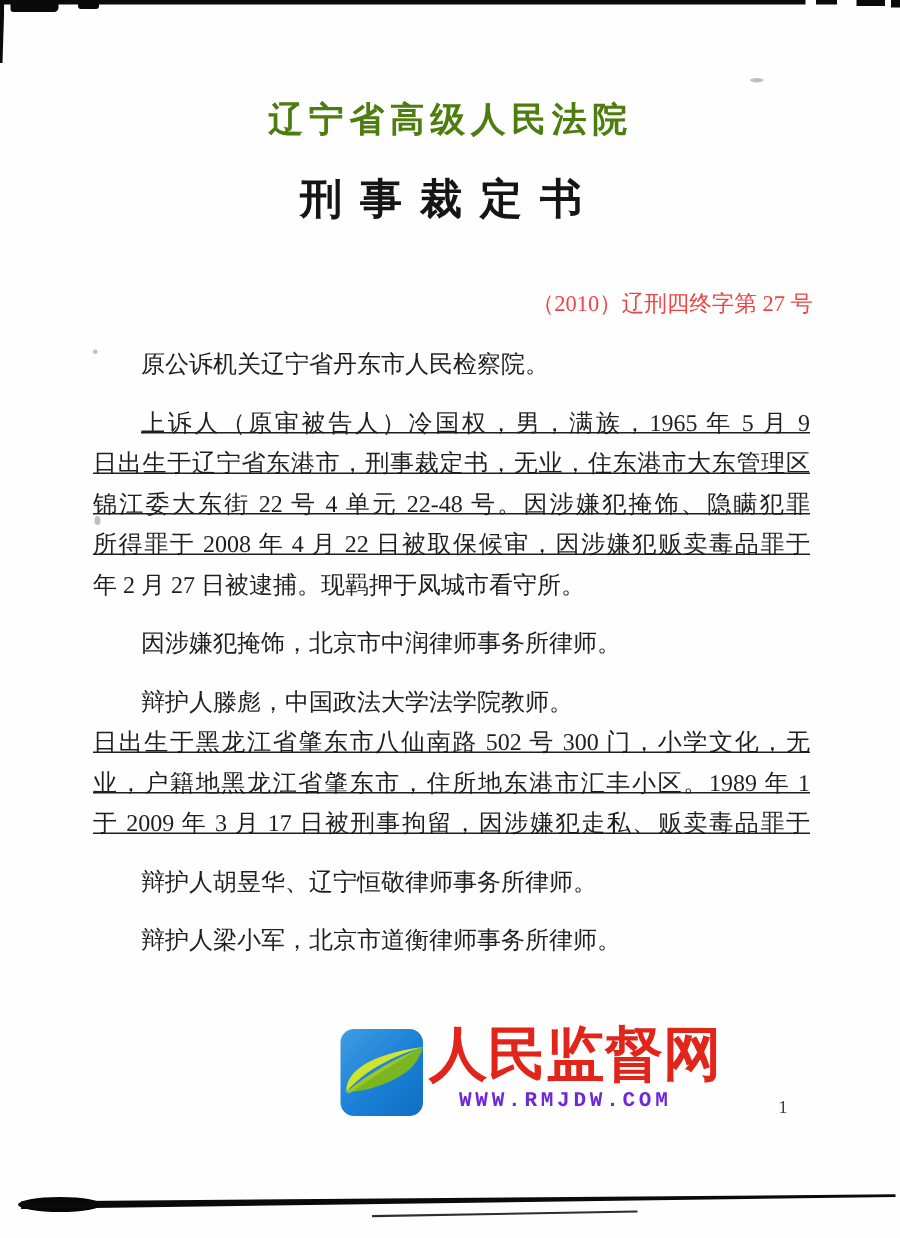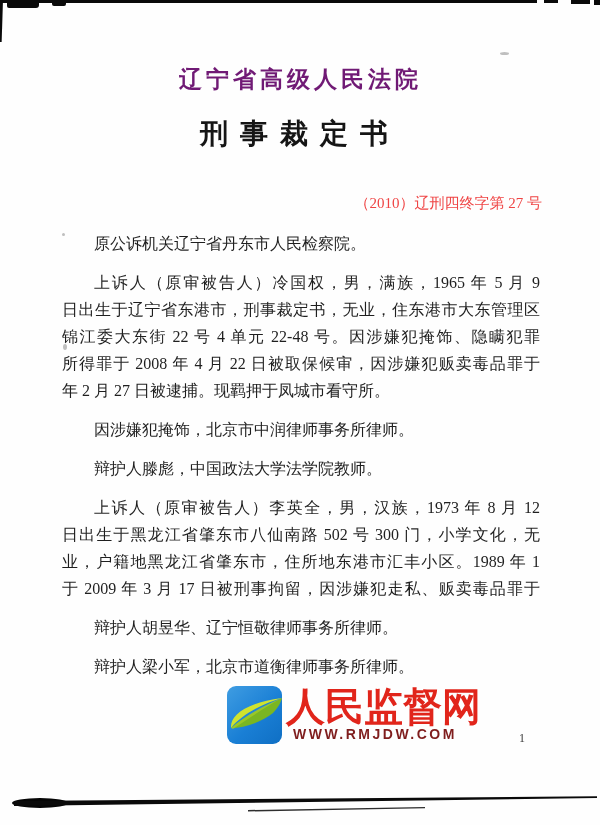--- a/index.html
+++ b/index.html
@@ -22,56 +22,56 @@
   .speck{position:absolute;background:#bfbfbf;border-radius:50%;}
   .speck-a{left:500px;top:52px;width:9px;height:3px;}
   .speck-b{left:62px;top:233px;width:3px;height:3px;}
   .speck-c{left:63px;top:344px;width:4px;height:6px;}
   .art-bottom{position:absolute;left:0;top:790px;}
 
   
   .court{
     position:absolute;top:64px;left:0;width:100%;padding-left:1px;box-sizing:border-box;
     text-align:center;font-size:23px;font-weight:bold;letter-spacing:4px;
-    color:#701a75;line-height:32px;
+    color:#4d7c0f;line-height:32px;
   }
   .doctype{
     position:absolute;top:114px;left:0;width:100%;padding-left:0;box-sizing:border-box;
     text-align:center;font-size:28px;font-weight:bold;letter-spacing:12px;
     color:#151515;line-height:40px;
   }
   .case-no{
     position:absolute;top:192px;right:58px;
     font-size:15px;color:#ef4444;line-height:22px;
   }
 
   
   .doc-body{
     position:absolute;top:218px;left:62px;width:478px;
     font-size:16px;line-height:27px;color:#1f1f1f;
   }
   .line{min-height:27px;}
-  .line.j{text-align:justify;text-align-last:justify;text-justify:inter-ideograph;}
+  .line.j{text-align:justify;text-align-last:justify;text-justify:inter-ideograph;text-decoration:underline;}
   .line.i{text-indent:2em;margin-top:12px;}
 
   
   .wm{position:absolute;left:227px;top:686px;display:flex;align-items:flex-start;}
   .wm-icon{
     width:55px;height:58px;border-radius:9px;position:relative;flex:none;
     background:linear-gradient(135deg,#3f9de2 0%,#1a7fd5 55%,#0f6fc4 100%);
   }
   .wm-icon svg{position:absolute;left:-1px;top:6px;overflow:visible;}
-  .wm-text{margin-left:4px;font-family:Liberation Sans, sans-serif;}
+  .wm-text{margin-left:4px;font-family:Liberation Mono, monospace;}
   .wm-name{
     font-size:39px;font-weight:bold;color:#e1251b;line-height:41px;letter-spacing:0px;
     white-space:nowrap;
   }
   .wm-url{
-    margin-top:-1px;margin-left:7px;
-    font-size:14px;font-weight:bold;color:#7f1d1d;letter-spacing:2.5px;white-space:nowrap;
+    margin-top:-1px;margin-left:20px;
+    font-size:14px;font-weight:bold;color:#6d28d9;letter-spacing:2.5px;white-space:nowrap;
   }
   .pageno{
     position:absolute;left:519px;top:730px;
     font-size:12px;color:#3a3a3a;line-height:16px;
   }
 </style>
 </head>
 <body>
 
 <div class="page">
@@ -99,21 +99,20 @@
 
   <div class="doc-body">
     <div class="line i">原公诉机关辽宁省丹东市人民检察院。</div>
     <div class="line i j">上诉人（原审被告人）冷国权，男，满族，1965 年 5 月 9</div>
     <div class="line j">日出生于辽宁省东港市，刑事裁定书，无业，住东港市大东管理区</div>
     <div class="line j">锦江委大东街 22 号 4 单元 22-48 号。因涉嫌犯掩饰、隐瞒犯罪</div>
     <div class="line j">所得罪于 2008 年 4 月 22 日被取保候审，因涉嫌犯贩卖毒品罪于</div>
     <div class="line">年 2 月 27 日被逮捕。现羁押于凤城市看守所。</div>
     <div class="line i">因涉嫌犯掩饰，北京市中润律师事务所律师。</div>
     <div class="line i">辩护人滕彪，中国政法大学法学院教师。</div>
-    <div class="line i j">上诉人（原审被告人）李英全，男，汉族，1973 年 8 月 12</div>
     <div class="line j">日出生于黑龙江省肇东市八仙南路 502 号 300 门，小学文化，无</div>
     <div class="line j">业，户籍地黑龙江省肇东市，住所地东港市汇丰小区。1989 年 1</div>
     <div class="line j">于 2009 年 3 月 17 日被刑事拘留，因涉嫌犯走私、贩卖毒品罪于</div>
     <div class="line i">辩护人胡昱华、辽宁恒敬律师事务所律师。</div>
     <div class="line i">辩护人梁小军，北京市道衡律师事务所律师。</div>
   </div>
 
   <div class="wm">
     <div class="wm-icon">
       <svg width="62" height="46" viewBox="0 0 62 46">

